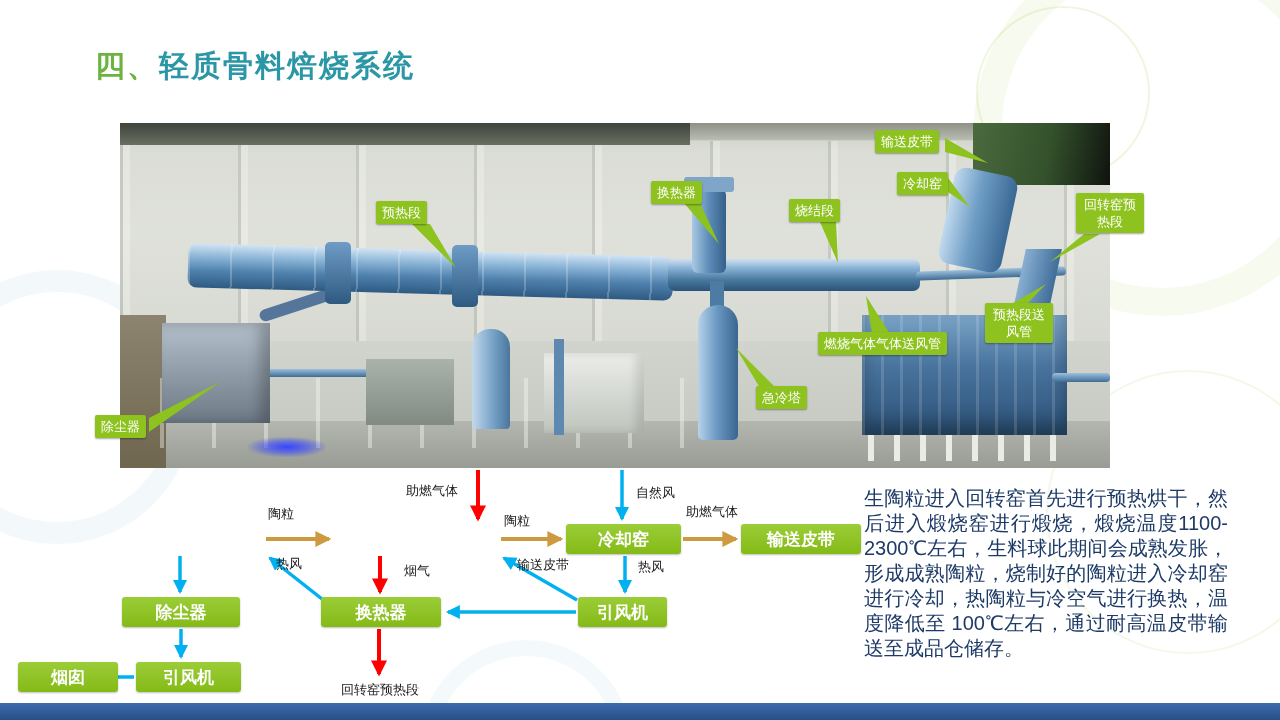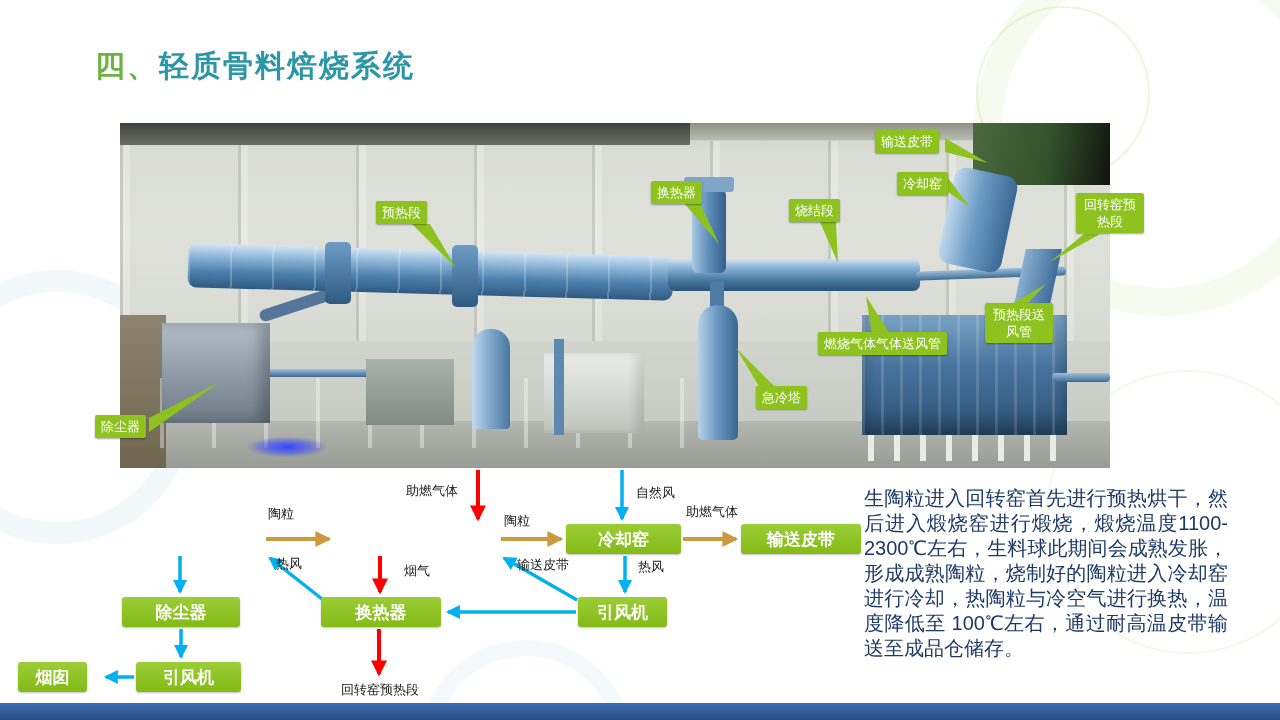--- a/index.html
+++ b/index.html
@@ -100,21 +100,21 @@
   .fb{position:absolute;background:linear-gradient(180deg,#9bcd37,#84ba17);color:#fff;font-weight:bold;
       font-size:17px;display:flex;align-items:center;justify-content:center;border-radius:3px;
       box-shadow:0 1px 2px rgba(0,0,0,.25);z-index:6;}
   #fb-preheat{left:112px;top:524px;width:152px;height:30px;}
   #fb-sinter{left:334px;top:524px;width:165px;height:30px;}
   #fb-cooler{left:566px;top:524px;width:115px;height:30px;}
   #fb-belt{left:741px;top:524px;width:120px;height:30px;}
   #fb-dust{left:122px;top:597px;width:118px;height:30px;}
   #fb-hx{left:321px;top:597px;width:120px;height:30px;}
   #fb-fanr{left:578px;top:597px;width:89px;height:30px;}
-  #fb-chimney{left:18px;top:662px;width:69px;height:30px;}
+  #fb-chimney{left:18px;top:662px;width:100px;height:30px;}
   #fb-fanl{left:136px;top:662px;width:105px;height:30px;}
 
   .alabel{position:absolute;font-size:13px;color:#1a1a1a;z-index:6;white-space:nowrap;}
   #al-taoli1{left:268px;top:505px;}
   #al-keran{left:406px;top:482px;}
   #al-taoli2{left:504px;top:512px;}
   #al-ziran{left:636px;top:484px;}
   #al-chengpin{left:686px;top:503px;}
   #al-refeng1{left:276px;top:555px;}
   #al-yanqi{left:404px;top:562px;}

